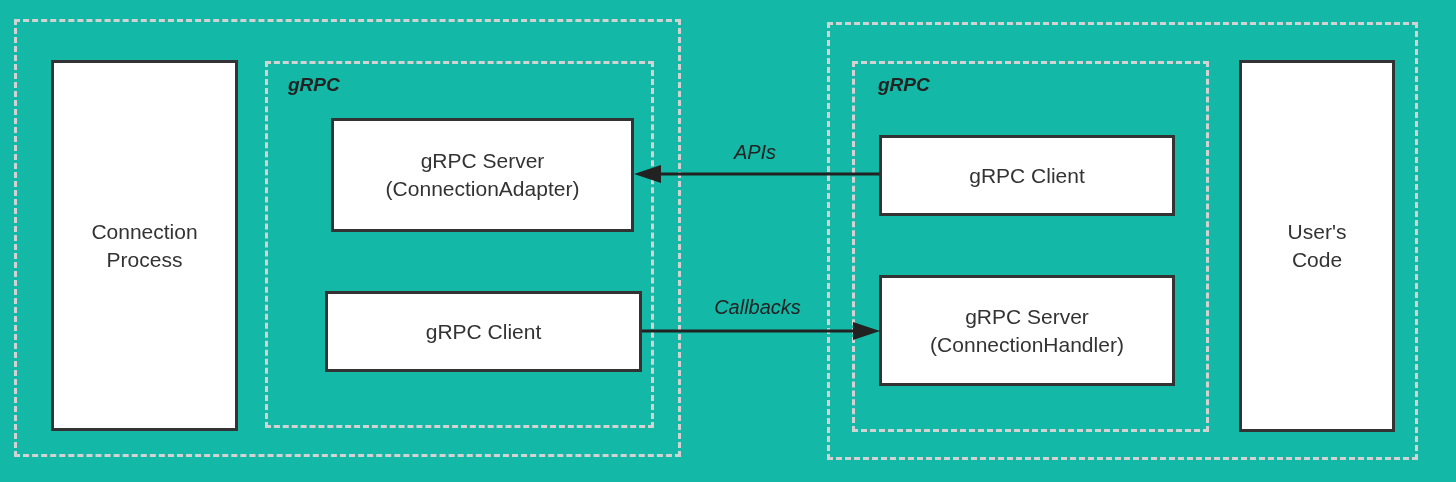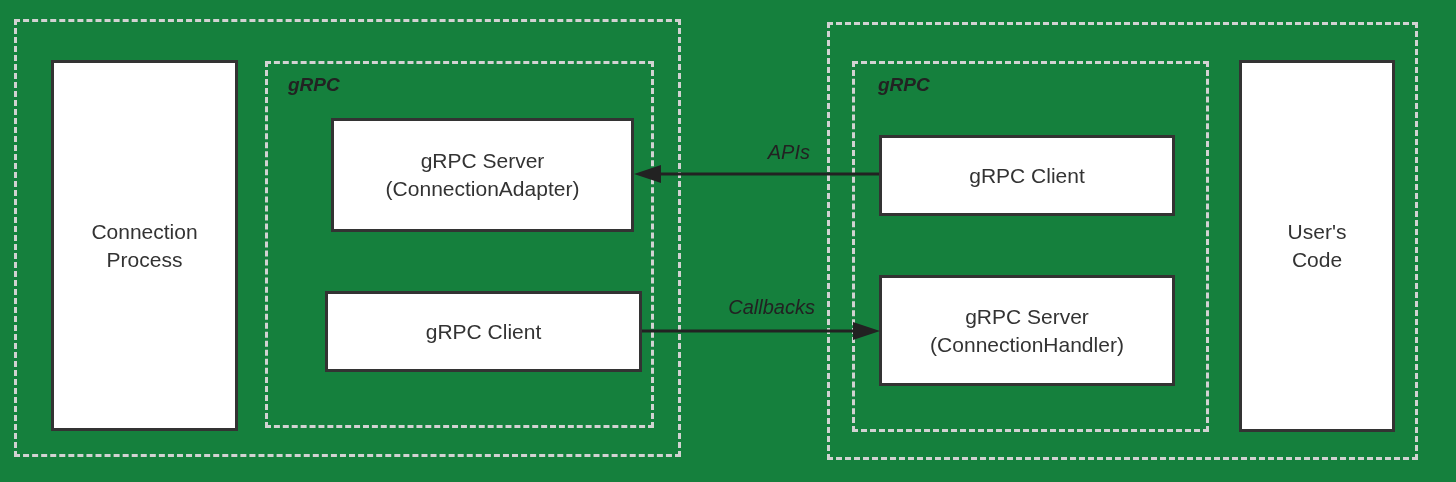--- a/index.html
+++ b/index.html
@@ -4,21 +4,21 @@
 <style>
   html, body {
     margin: 0;
     padding: 0;
     background: #ffffff;
   }
   #canvas {
     position: relative;
     width: 1456px;
     height: 482px;
-    background: #15803d;
+    background: #14b8a6;
     font-family: "Liberation Sans", sans-serif;
     overflow: hidden;
   }
   
   .dashed-box {
     position: absolute;
     border: 3px dashed #d2d2d2;
     box-sizing: border-box;
     background: transparent;
   }
@@ -55,21 +55,21 @@
     white-space: nowrap;
   }
   
   .edge-label {
     position: absolute;
     font-style: italic;
     font-size: 20px;
     color: #222222;
     font-family: "Liberation Sans", sans-serif;
     white-space: nowrap;
-    text-align: right;
+    text-align: center;
   }
   
   #arrow-layer {
     position: absolute;
     left: 0;
     top: 0;
     width: 1456px;
     height: 482px;
     pointer-events: none;
   }

